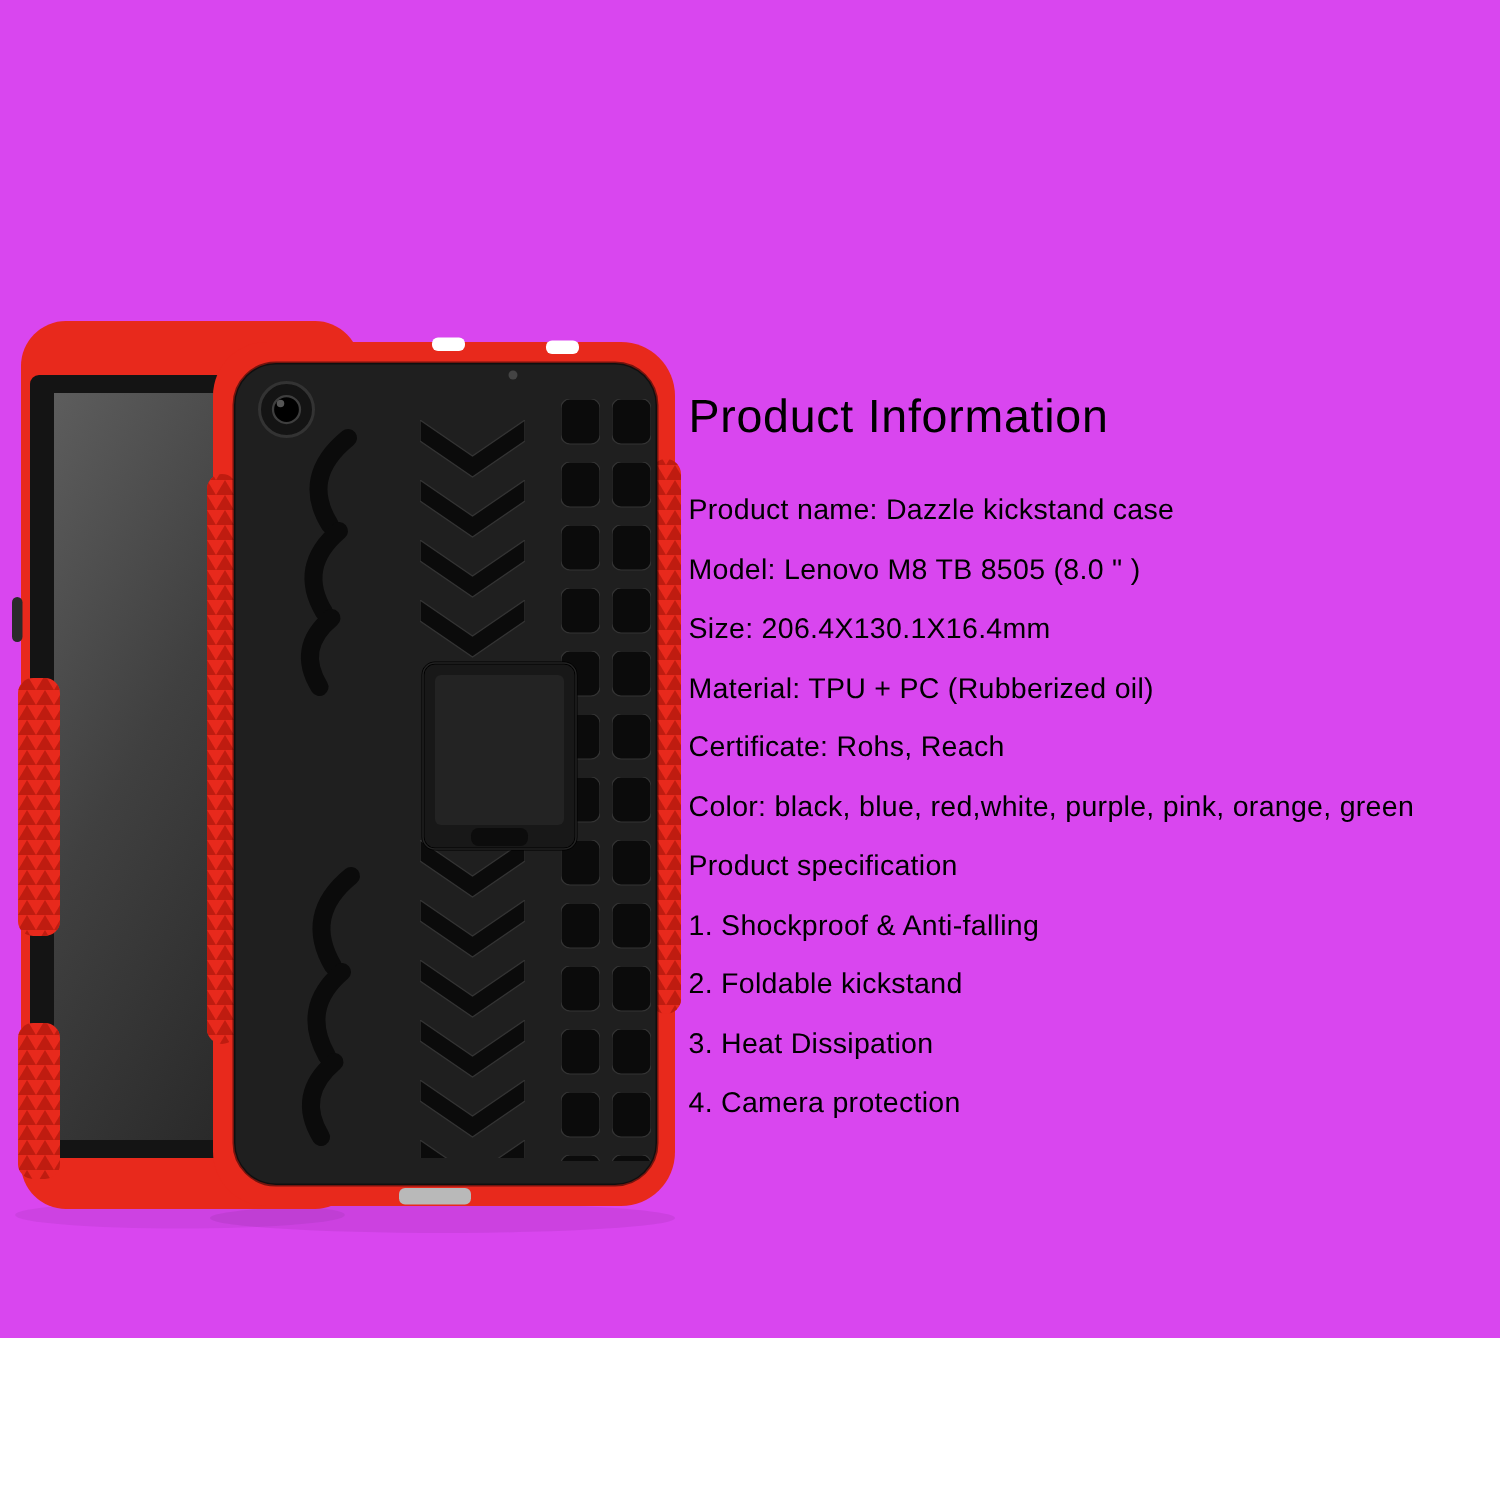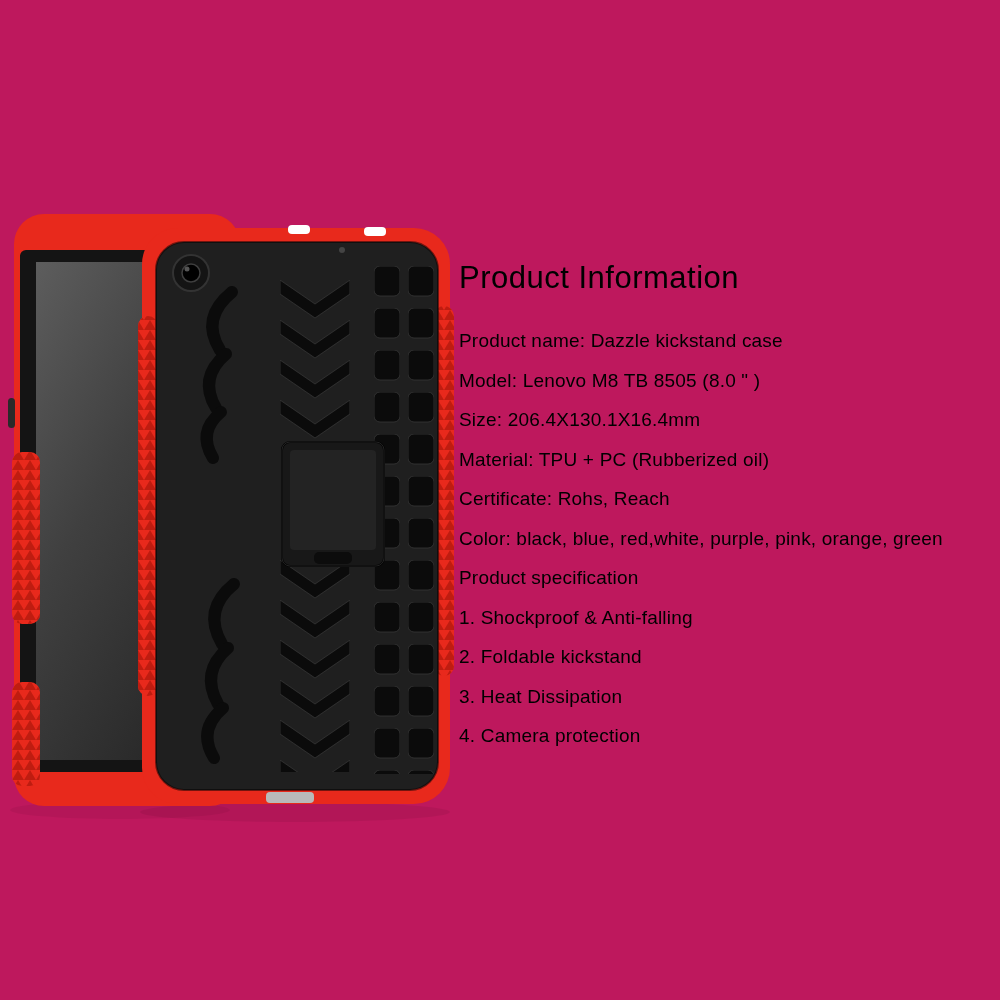--- a/index.html
+++ b/index.html
@@ -1,21 +1,21 @@
 <!DOCTYPE html>
 <html><head>
 <meta charset="utf-8">
 <style>
   html,body{margin:0;padding:0;}
   body{
     width:1000px;height:1000px;background:#ffffff;
     font-family:"Liberation Sans", sans-serif;
     overflow:hidden;
   }
-  .canvas{position:relative;width:1000px;height:1000px;background:#be185d;overflow:hidden;}
+  .canvas{position:relative;width:1000px;height:892px;background:#d946ef;overflow:hidden;}
   .photo{position:absolute;left:0;top:0;}
   .info{position:absolute;left:459px;top:260px;width:545px;}
   .info-title{
     font-size:31px;font-weight:400;color:#000;margin:0 0 34px 0;
     letter-spacing:0.5px;
   }
   .info-line{
     font-size:19px;line-height:22px;color:#000;margin:0 0 17.5px 0;
     white-space:nowrap;letter-spacing:0.2px;
   }

